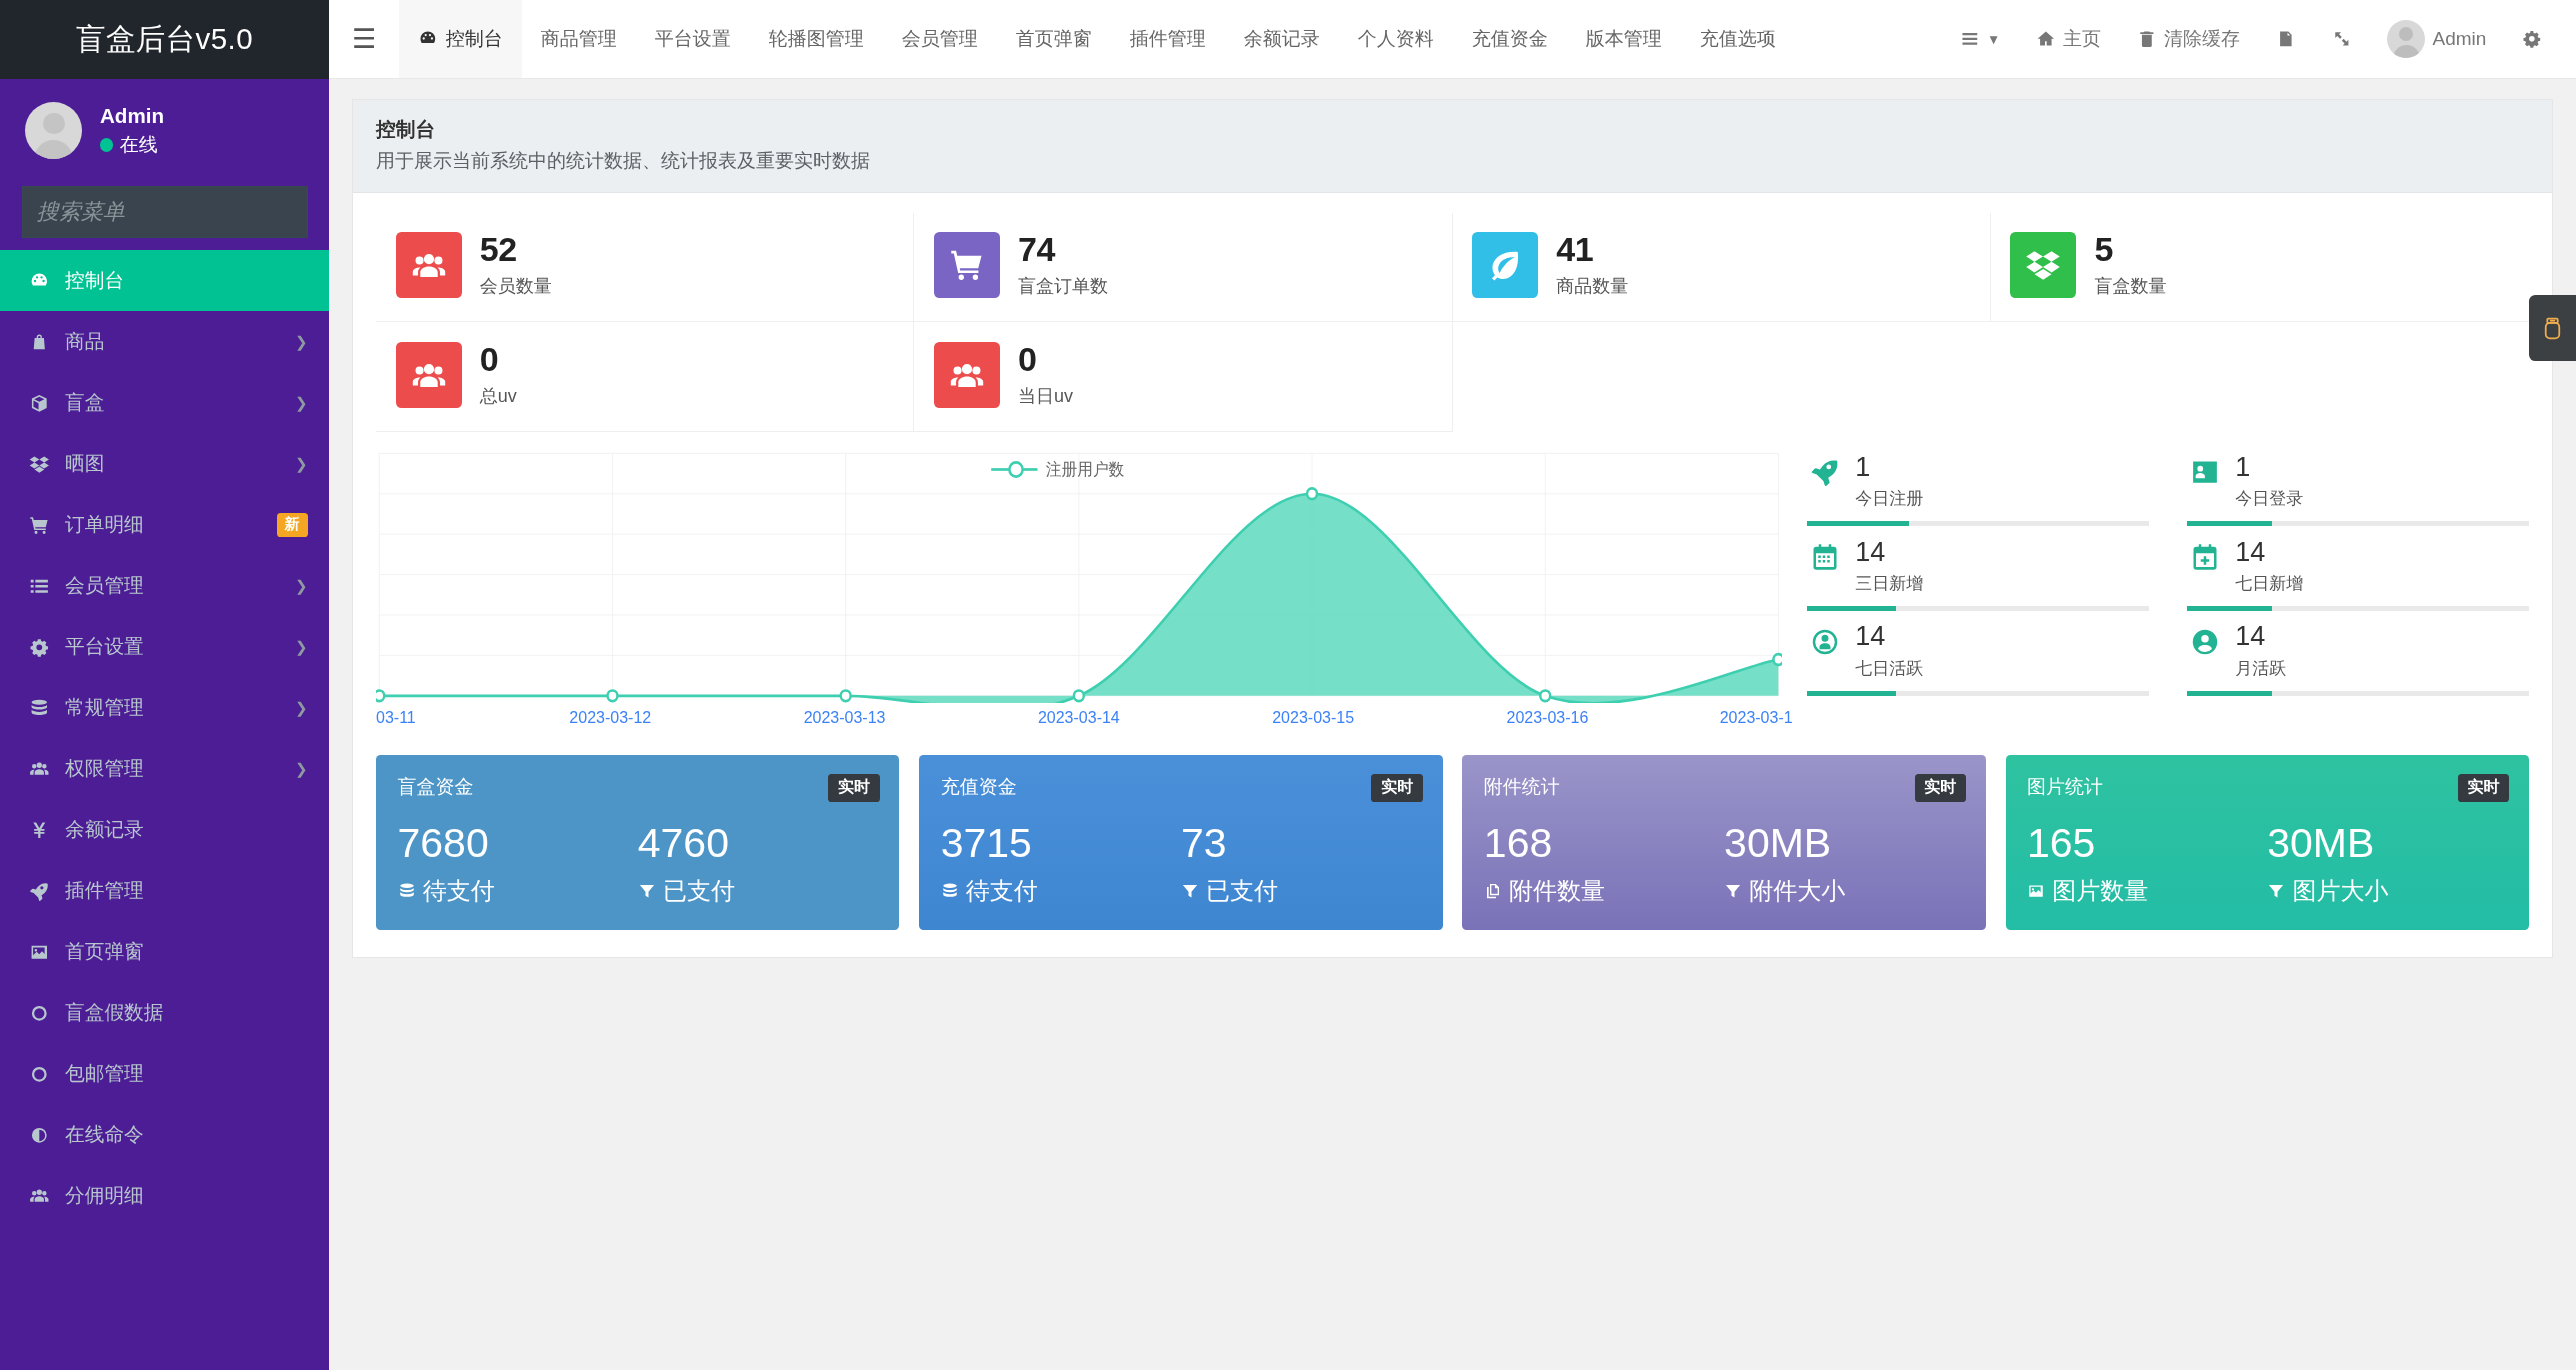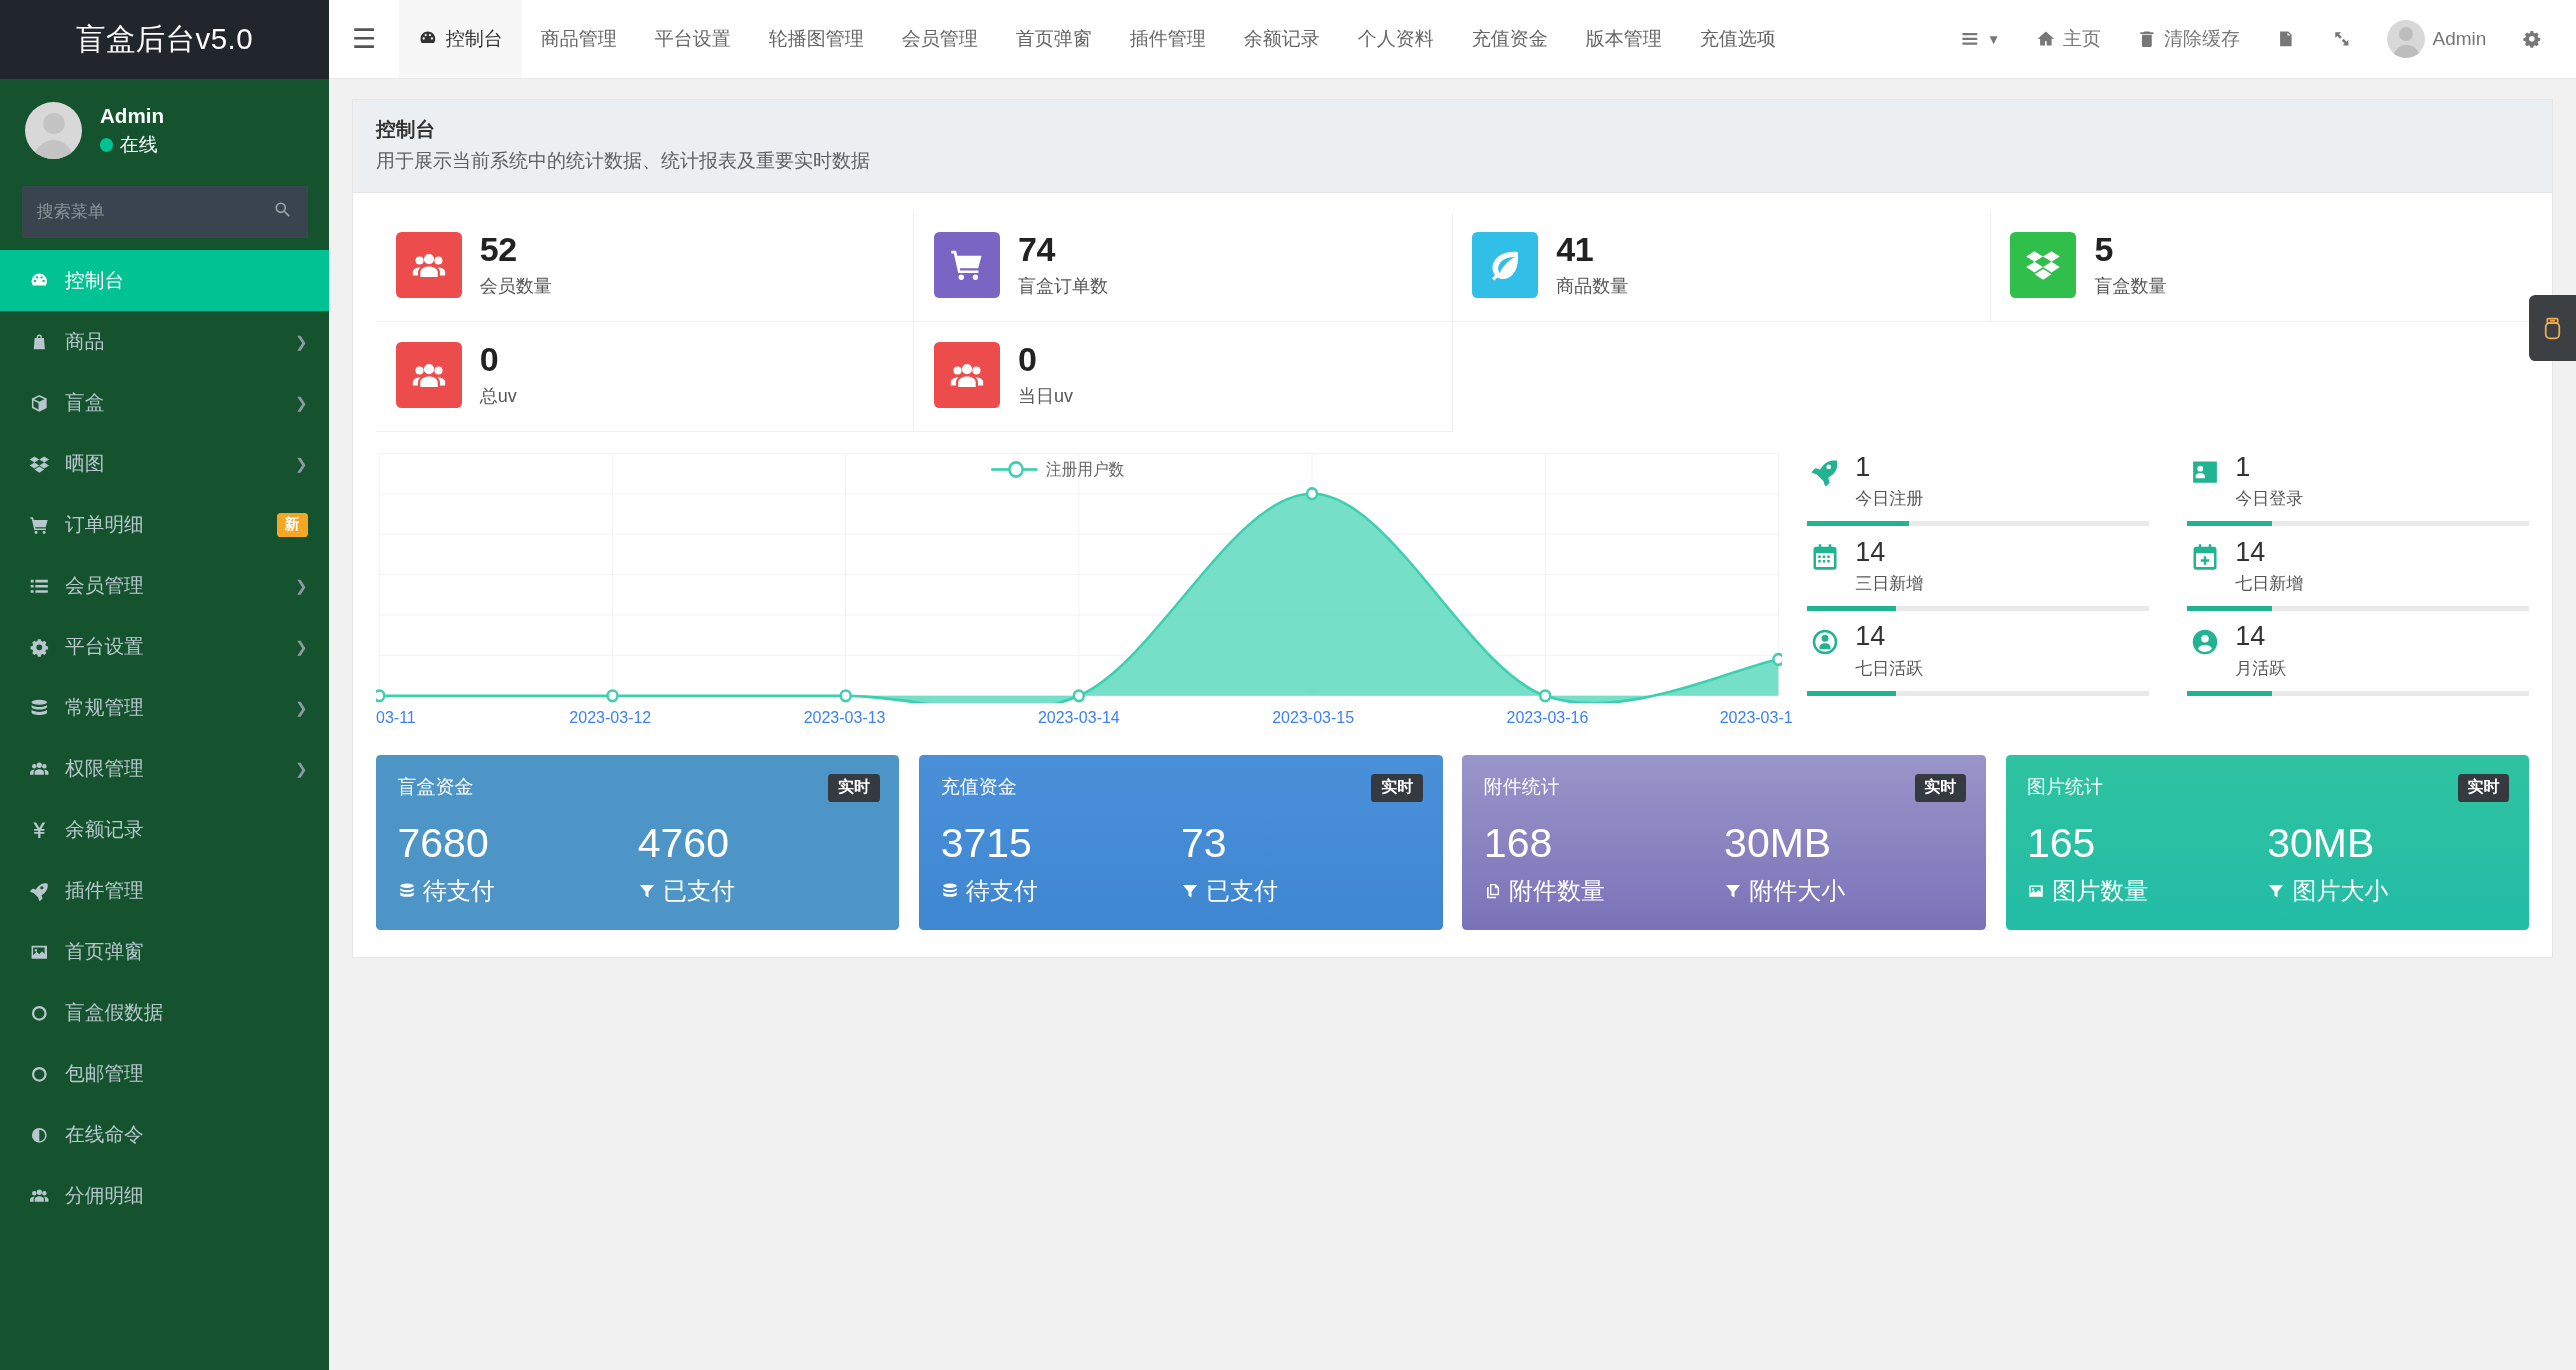--- a/index.html
+++ b/index.html
@@ -7,21 +7,21 @@
     width: 2576px; height: 1370px;
     font-family: "Liberation Sans", "DejaVu Sans", sans-serif;
     background: #f1f1f1;
     overflow: hidden;
   }
   .app { display: flex; width: 2576px; height: 1370px; }
 
   
   .sidebar {
     width: 329px; flex: 0 0 329px;
-    background: #14532d;
+    background: #4c1d95;
     color: #b8c7ce;
     display: flex; flex-direction: column;
   }
   .brand {
     height: 79px; flex: 0 0 79px;
     background: #20262c;
     display: flex; align-items: center; justify-content: center;
     color: #fff; font-size: 29.5px; font-weight: 400; letter-spacing: 0.4px;
   }
   .user-box { display: flex; align-items: center; padding: 23px 0 19.7px 25px; }
@@ -36,21 +36,21 @@
   .user-status { font-size: 19px; color: #fff; display: flex; align-items: center; margin-top: 2px; }
   .dot { width: 13.4px; height: 13.4px; border-radius: 50%; background: #00c292; display: inline-block; margin-right: 6.3px; }
 
   .search-wrap { padding: 7.2px 21.5px 12.5px 21.5px; }
   .search-box {
     background: #3a444e; border: 0.9px solid #374850; height: 52px;
     display: flex; align-items: center; padding: 0 14.3px;
   }
   .search-box input {
     background: transparent; border: 0; outline: none; flex: 1;
-    color: #ccc; font-size: 17px; font-family: inherit;
+    color: #ccc; font-size: 22px; font-family: inherit; font-style: italic;
   }
   .search-box input::placeholder { color: #8a9499; }
   .search-ico { color: #9aa3a8; font-size: 19.7px; }
 
   .menu { list-style: none; }
   .menu li {
     display: flex; align-items: center;
     height: 61px; padding: 0 21.5px 0 25px;
     font-size: 19.7px; color: #b8c7ce; cursor: pointer;
     border-left: 4.5px solid transparent;

